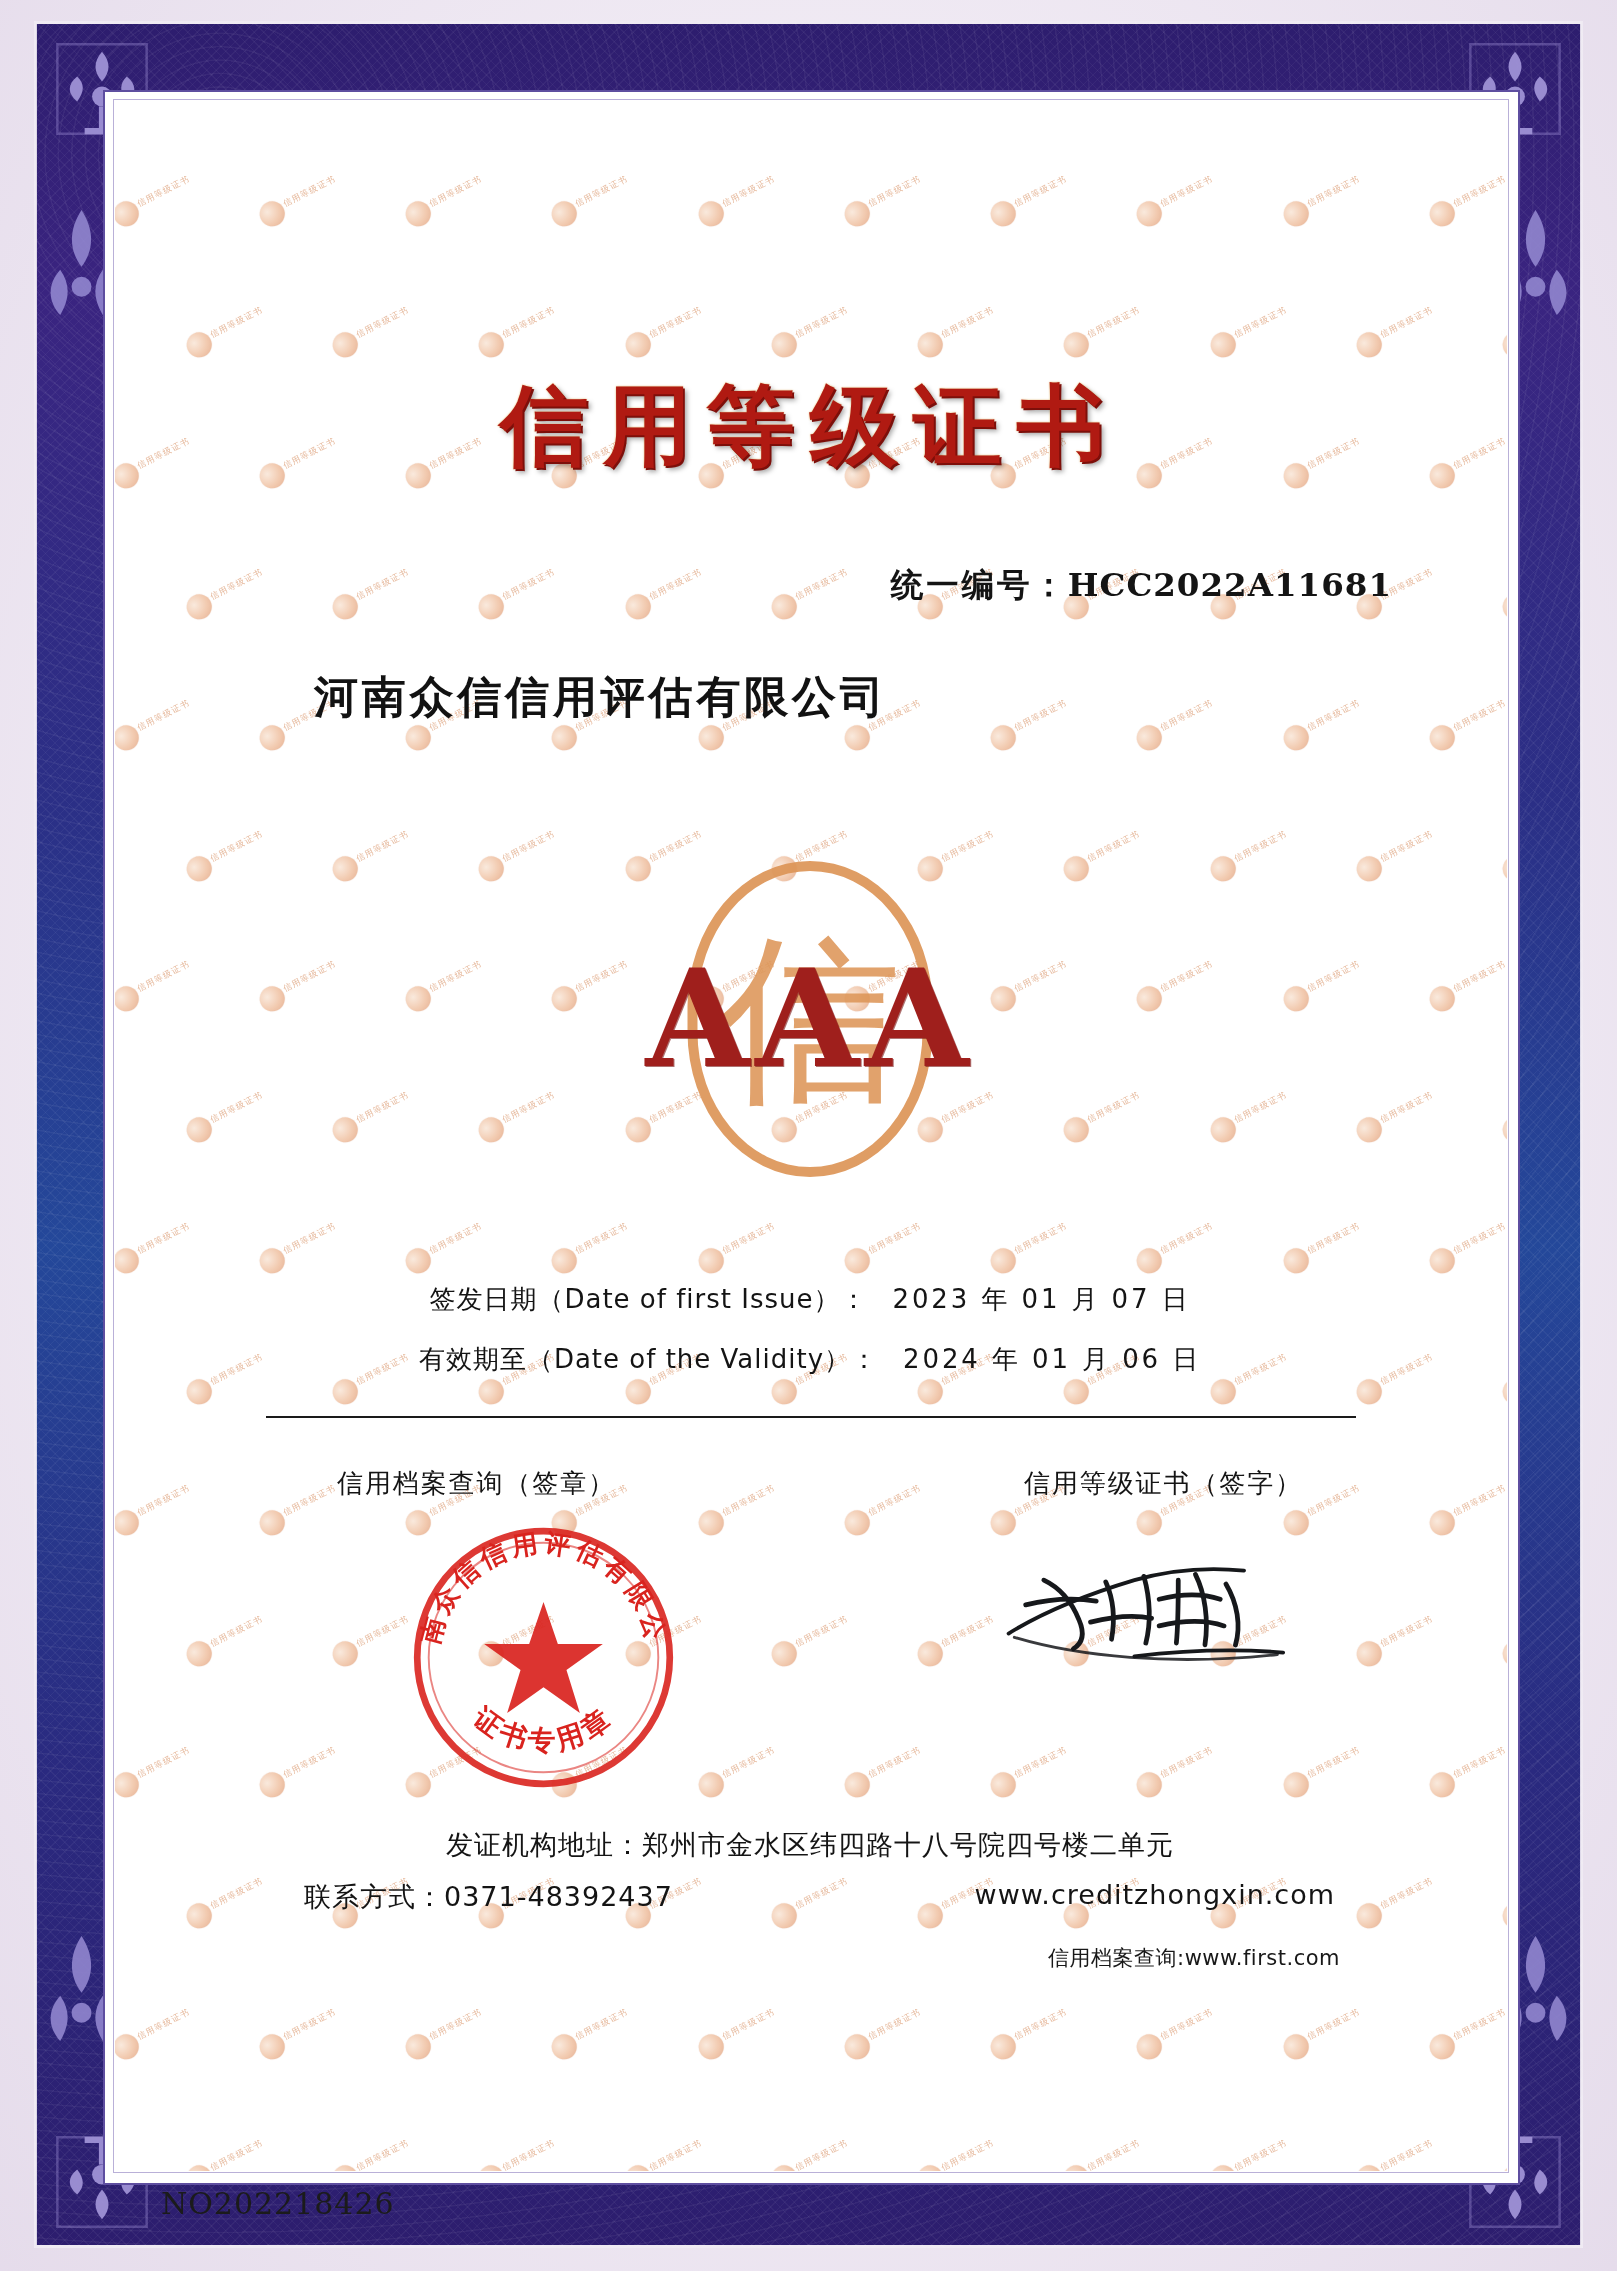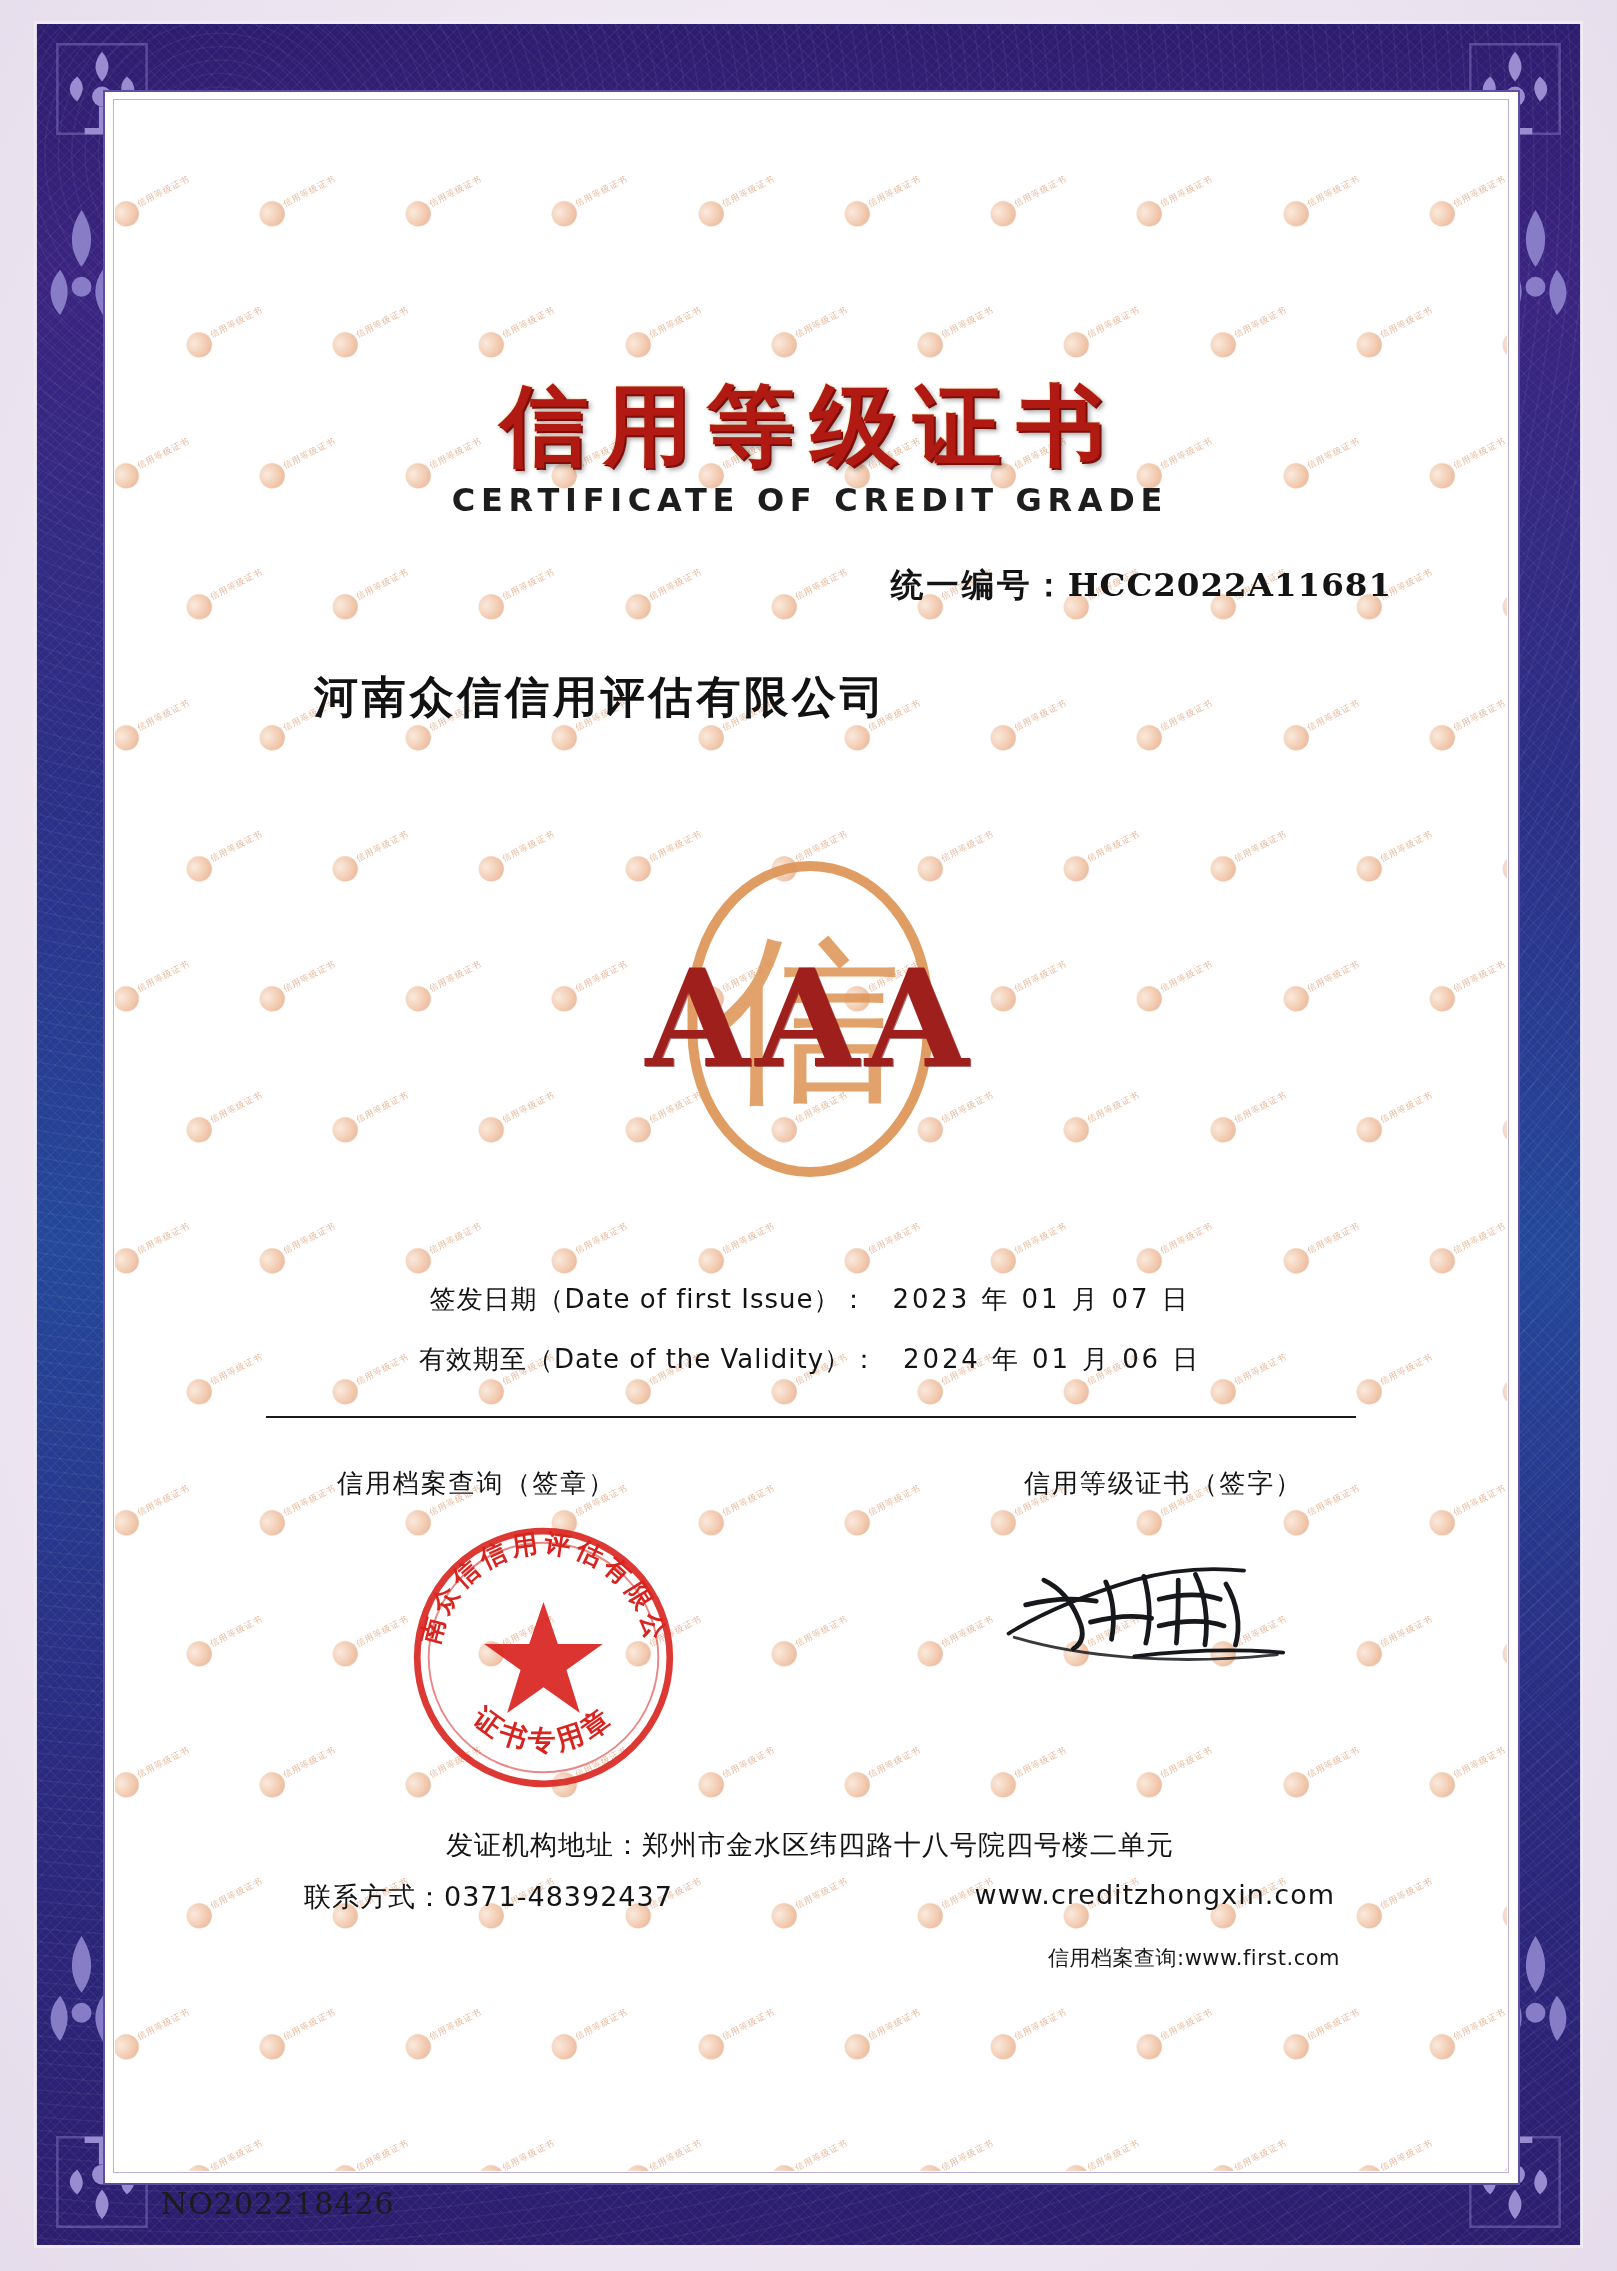--- a/index.html
+++ b/index.html
@@ -1078,21 +1078,20 @@
         <span class="wm-txt">信用等级证书</span>
       </div>
       <div class="wm" style="left: 1386px; top: 2057px;">
         <span class="wm-dot"></span>
       </div>
     </div>
 
   <div class="content">
 
     <div class="title-cn">信用等级证书</div>
-    <div class="title-en">CERTIFICATE OF CREDIT GRADE</div>
 
     <div class="serial-row">
       <span class="serial-label">统一编号：</span><span class="serial-value">HCC2022A11681</span>
     </div>
 
     <div class="company">河南众信信用评估有限公司</div>
 
 
     <div class="grade-wrap">
       <div class="grade-seal"></div>

